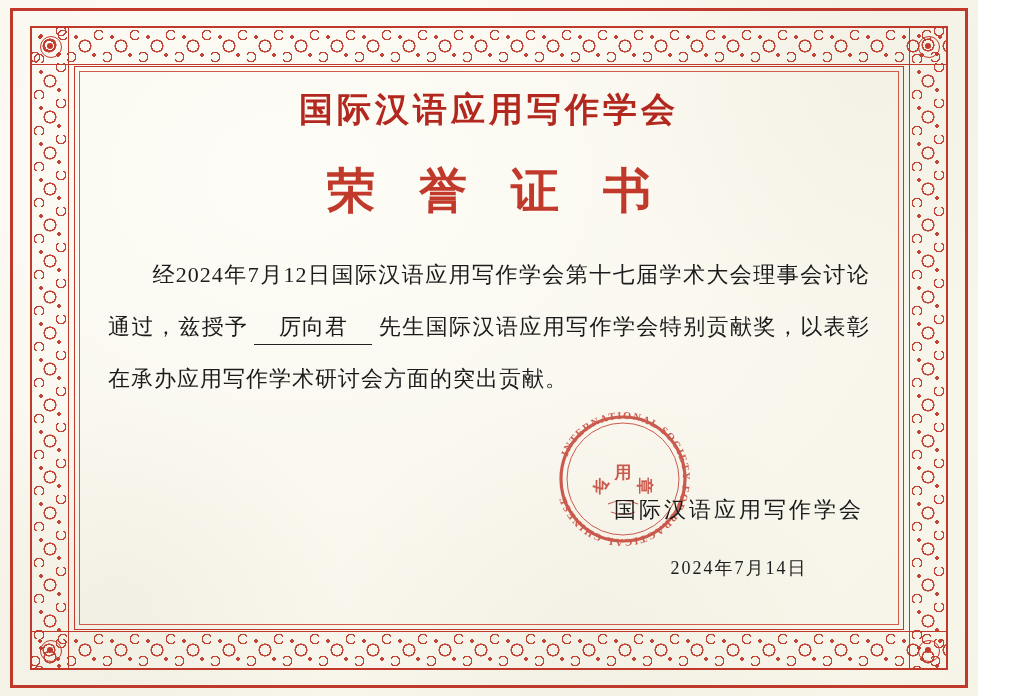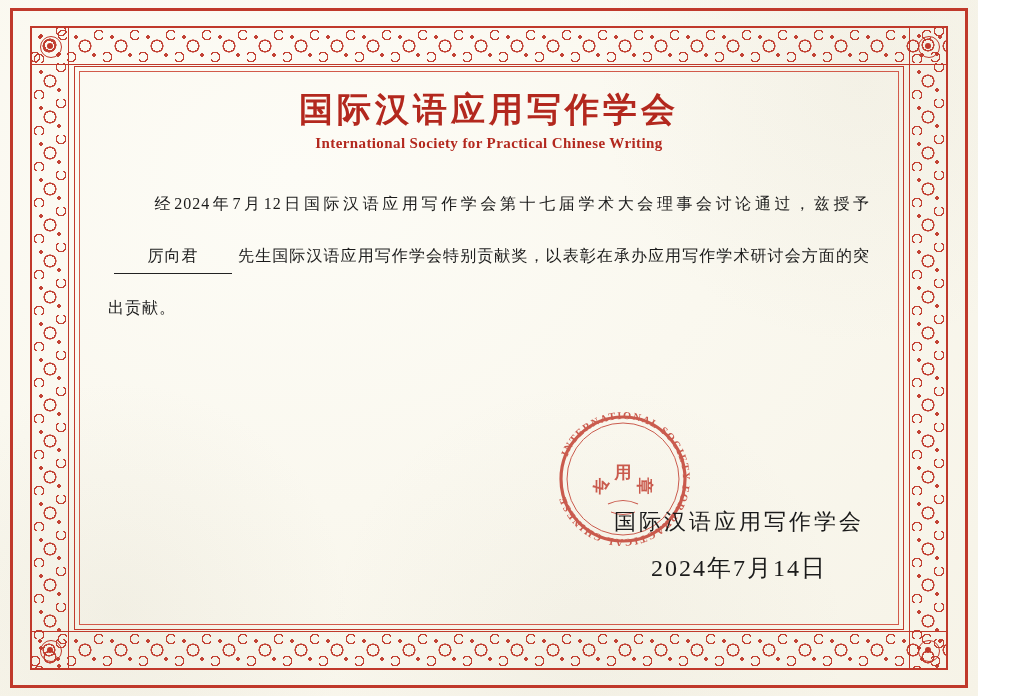--- a/index.html
+++ b/index.html
@@ -177,21 +177,21 @@
     font-size: 48px;
     letter-spacing: 16px;
     margin-top: 28px;
     text-indent: 16px;
   }
 
   .body-text {
     margin: 26px 18px 0 18px;
     color: #1b1b1b;
     font-family: "Liberation Serif", "DejaVu Serif", serif;
-    font-size: 16px;
+    font-size: 22px;
     line-height: 52px;
     text-align: justify;
     letter-spacing: 1px;
   }
   .body-text .indent { display: inline-block; width: 44px; }
   .recipient {
     display: inline-block;
     min-width: 110px;
     text-align: center;
     border-bottom: 1.5px solid #222;
@@ -208,24 +208,24 @@
     text-align: center;
     color: #1b1b1b;
     font-family: "Liberation Serif", "DejaVu Serif", serif;
   }
   .sign-org {
     font-size: 22px;
     letter-spacing: 3px;
     line-height: 40px;
   }
   .sign-date {
-    font-size: 24px;
+    font-size: 18px;
     letter-spacing: 2px;
     line-height: 40px;
-    margin-top: 6px;
+    margin-top: 18px;
   }
 
   .seal {
     position: absolute;
     right: 190px;
     bottom: 62px;
     width: 150px;
     height: 150px;
     pointer-events: none;
   }
@@ -266,23 +266,23 @@
   <div class="corner corner-tr"></div>
   <div class="corner corner-bl"></div>
   <div class="corner corner-br"></div>
 
   <div class="border-inner-thin"></div>
 
   <div class="content">
 
     <div class="org-block">
       <div class="org-cn">国际汉语应用写作学会</div>
-      <div class="org-en">International Society for Practical Chinese Writing</div>
     </div>
 
+    <div class="cert-title">荣 誉 证 书</div>
 
     <div class="body-text">
       <span class="indent"></span><span>经2024年7月12日国际汉语应用写作学会第十七届学术大</span><span>会理事会讨论通过，兹授予</span><span class="recipient">厉向君</span><span>先生国际汉语应用写作学</span><span>会特别贡献奖，以表彰在承办应用写作学术研讨会方面的突出</span><span>贡献。</span>
     </div>
 
     <div class="seal">
       <svg width="150" height="150" viewBox="0 0 150 150" xmlns="http://www.w3.org/2000/svg">
         <defs>
           <path id="sealArcOuter" d="M 75,75 m -60,0 a 60,60 0 1,1 120,0 a 60,60 0 1,1 -120,0"></path>
         </defs>

